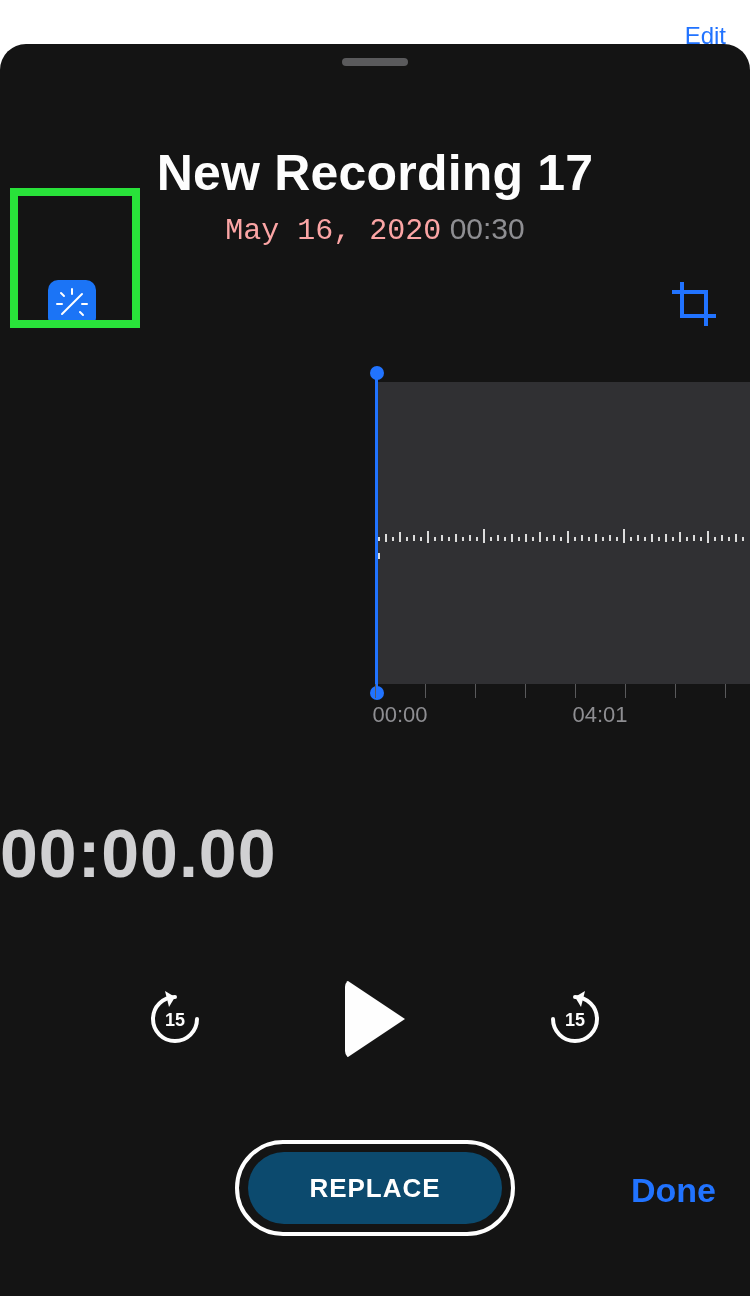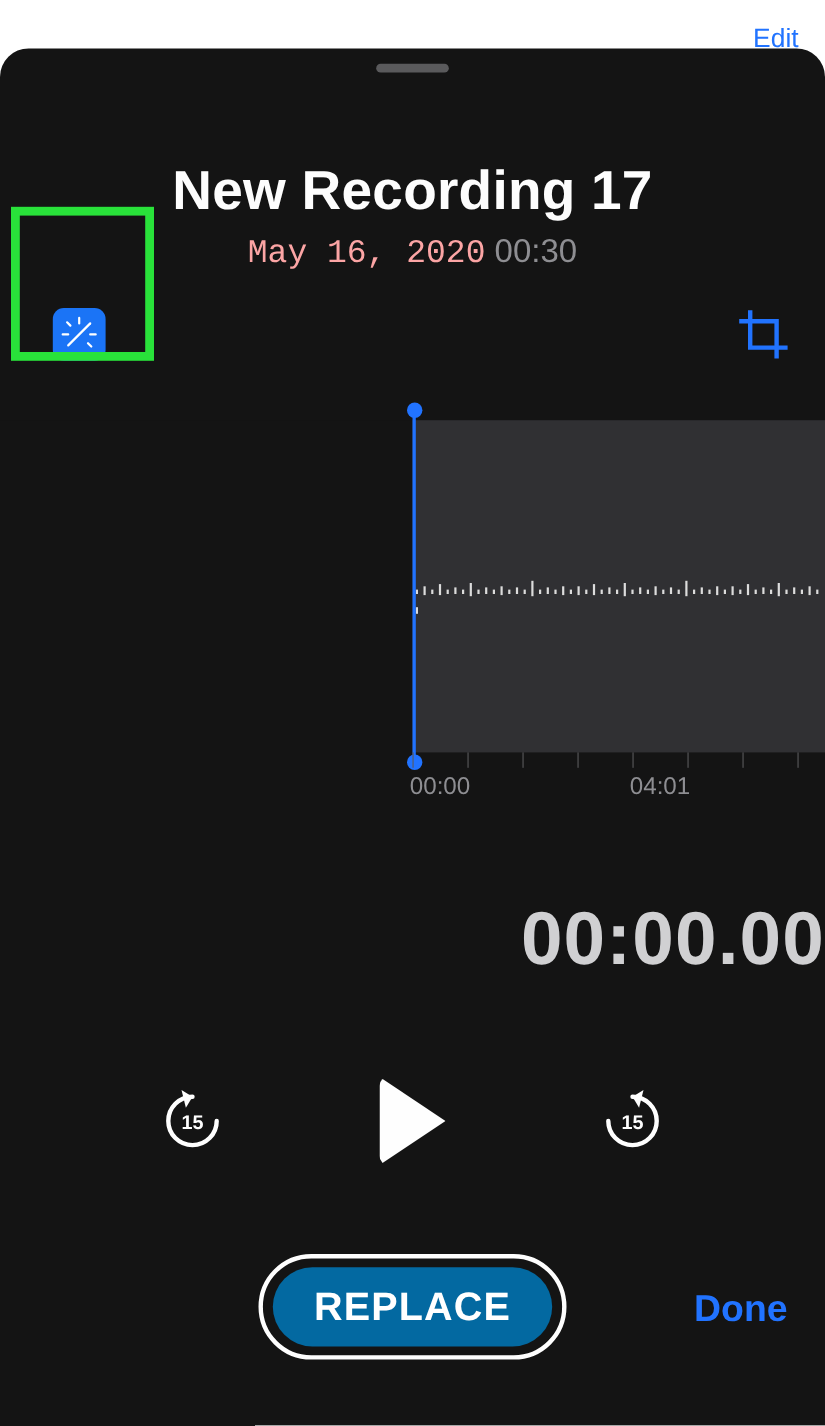--- a/index.html
+++ b/index.html
@@ -183,21 +183,21 @@
     font-size:22px;
     color:#8e8e92;
     transform:translateX(-50%);
   }
 
   .big-time {
     position:absolute;
     top: 770px;
     left:0;
     width:100%;
-    text-align:right;
+    text-align:left;
     font-size: 68px;
     font-weight:700;
     color:#d0d0d2;
     letter-spacing:1px;
     font-variant-numeric: tabular-nums;
   }
 
   
   .controls {
     position:absolute;
@@ -231,23 +231,23 @@
     border: 4px solid #fefefe;
     background:#141414;
     display:flex;
     align-items:center;
     justify-content:center;
   }
   .replace-inner {
     width: 254px;
     height: 72px;
     border-radius: 44px;
-    background:#0369a1;
+    background:#0c4a6e;
     color:#fff;
-    font-size:36px;
+    font-size:26px;
     font-weight:600;
     letter-spacing:1px;
     display:flex;
     align-items:center;
     justify-content:center;
   }
   .done-btn {
     position:absolute;
     bottom: 86px;
     right: 34px;

